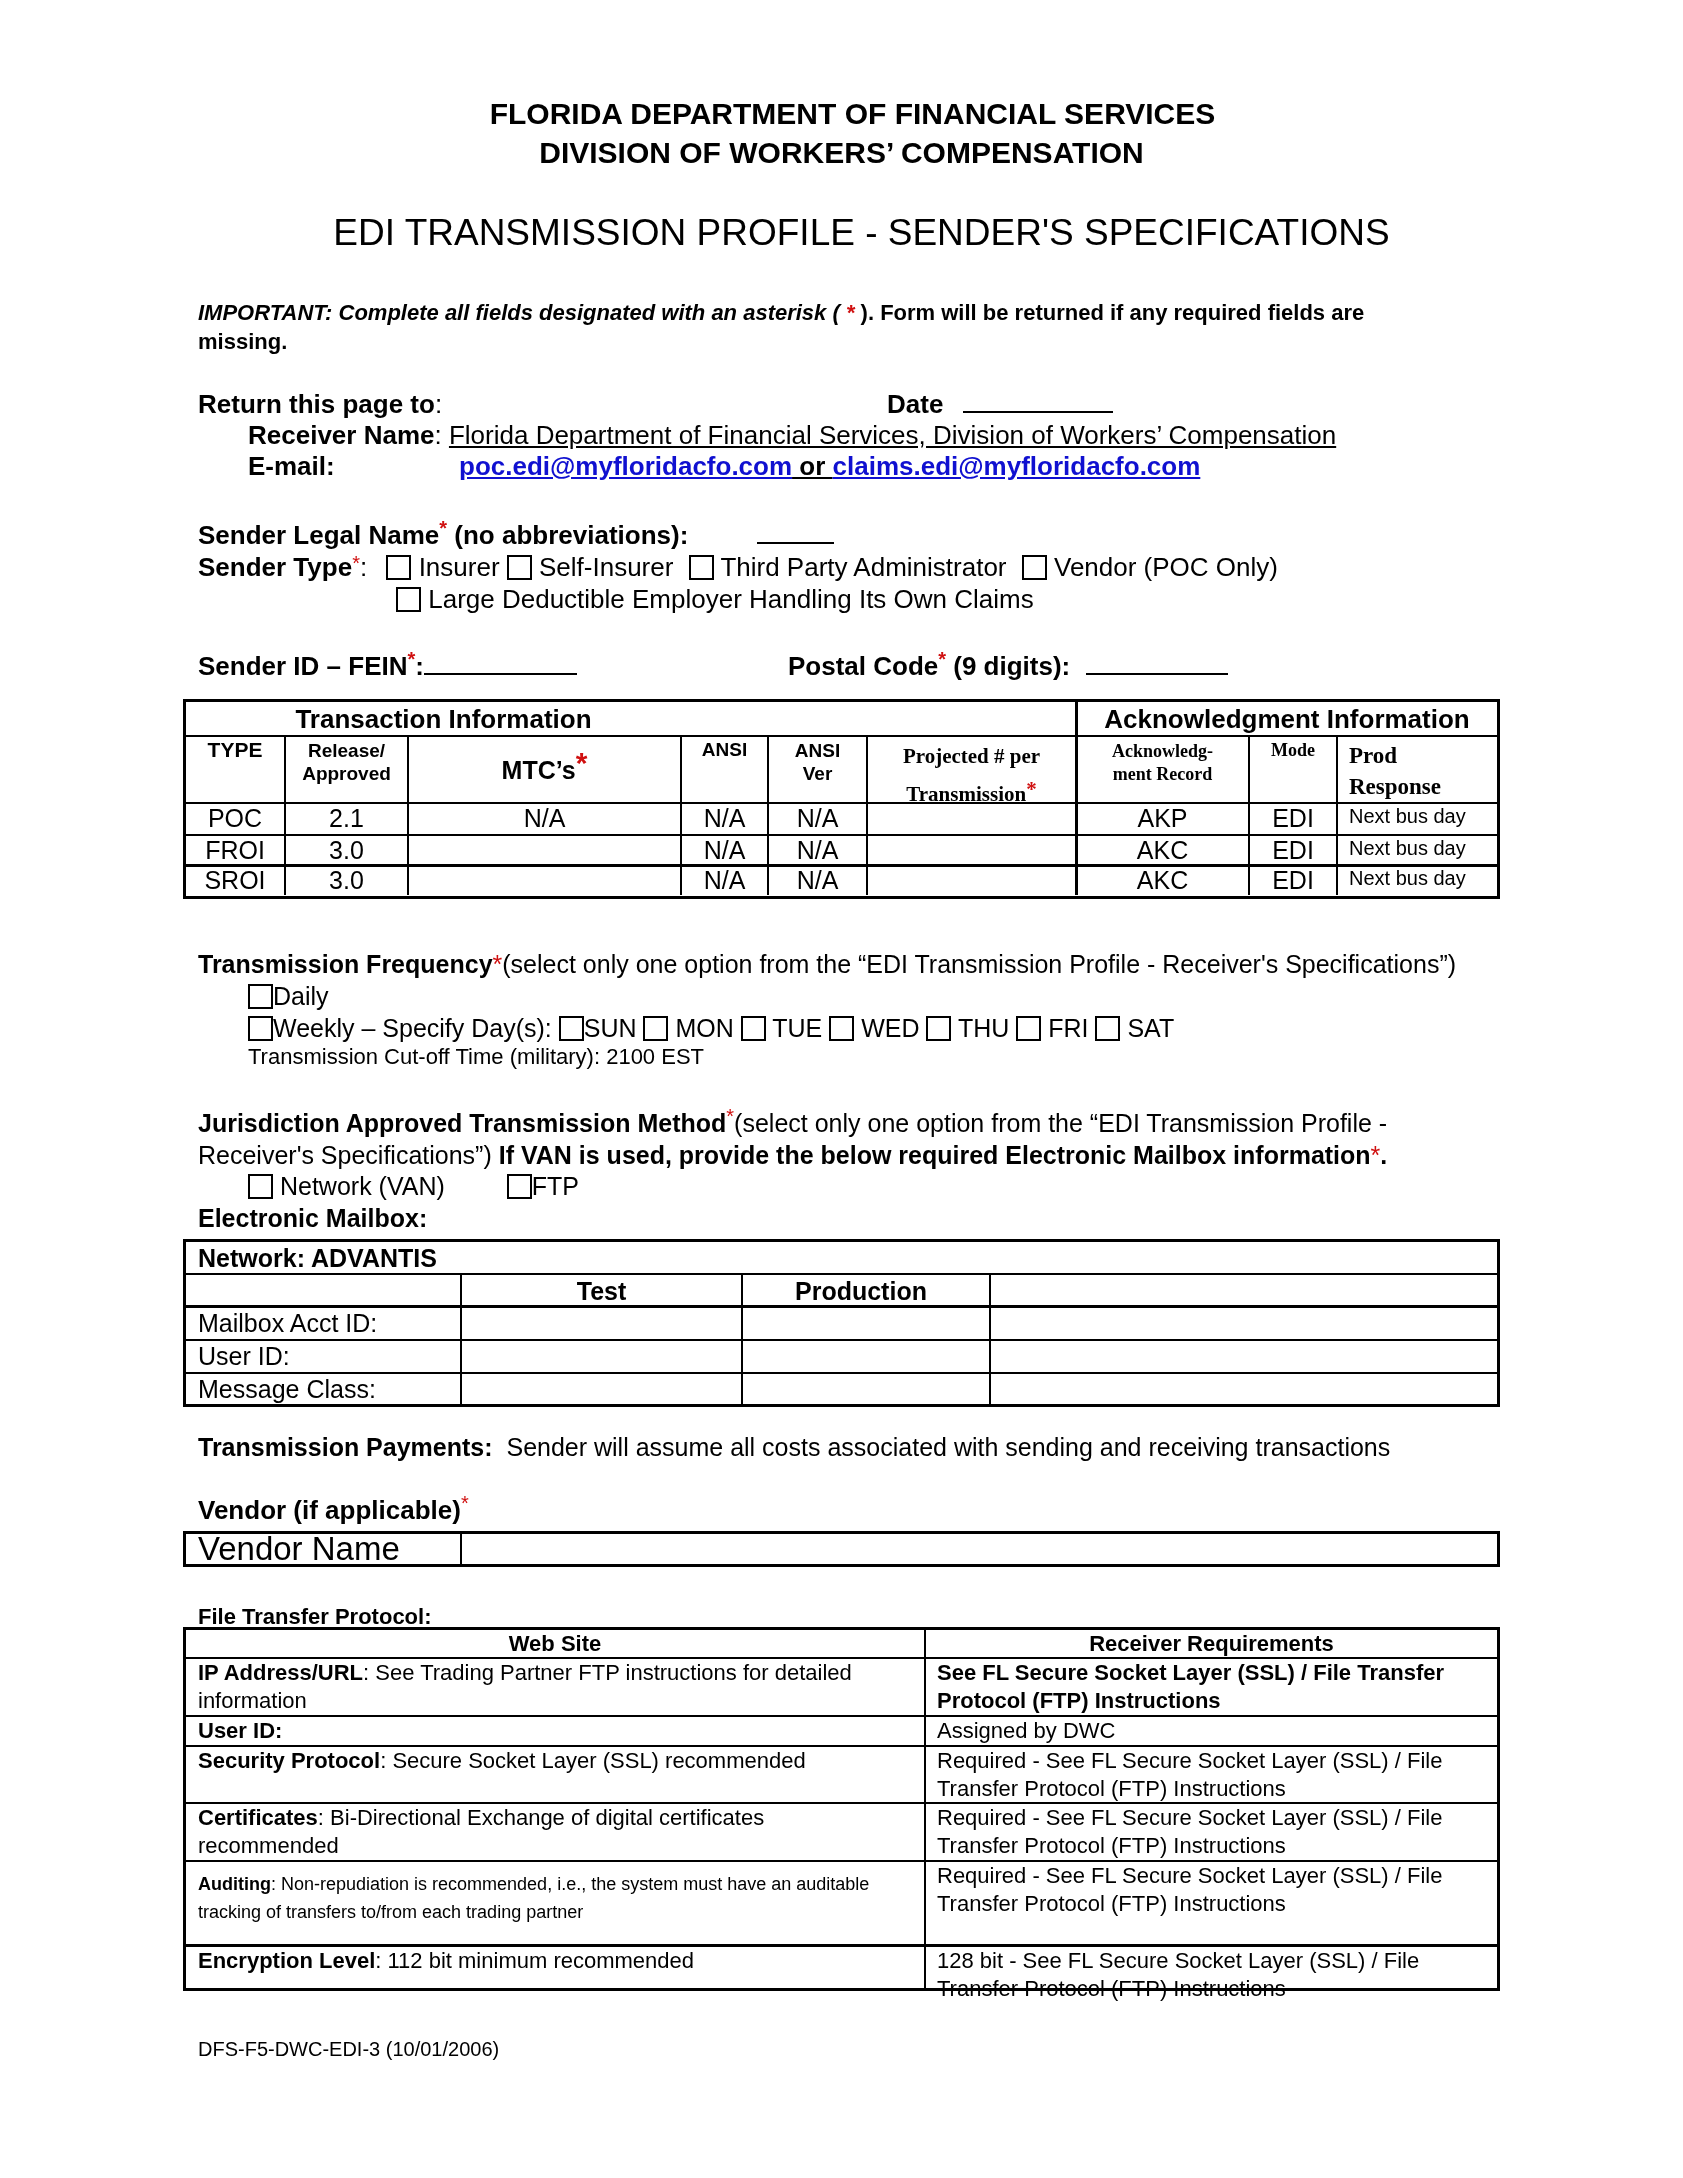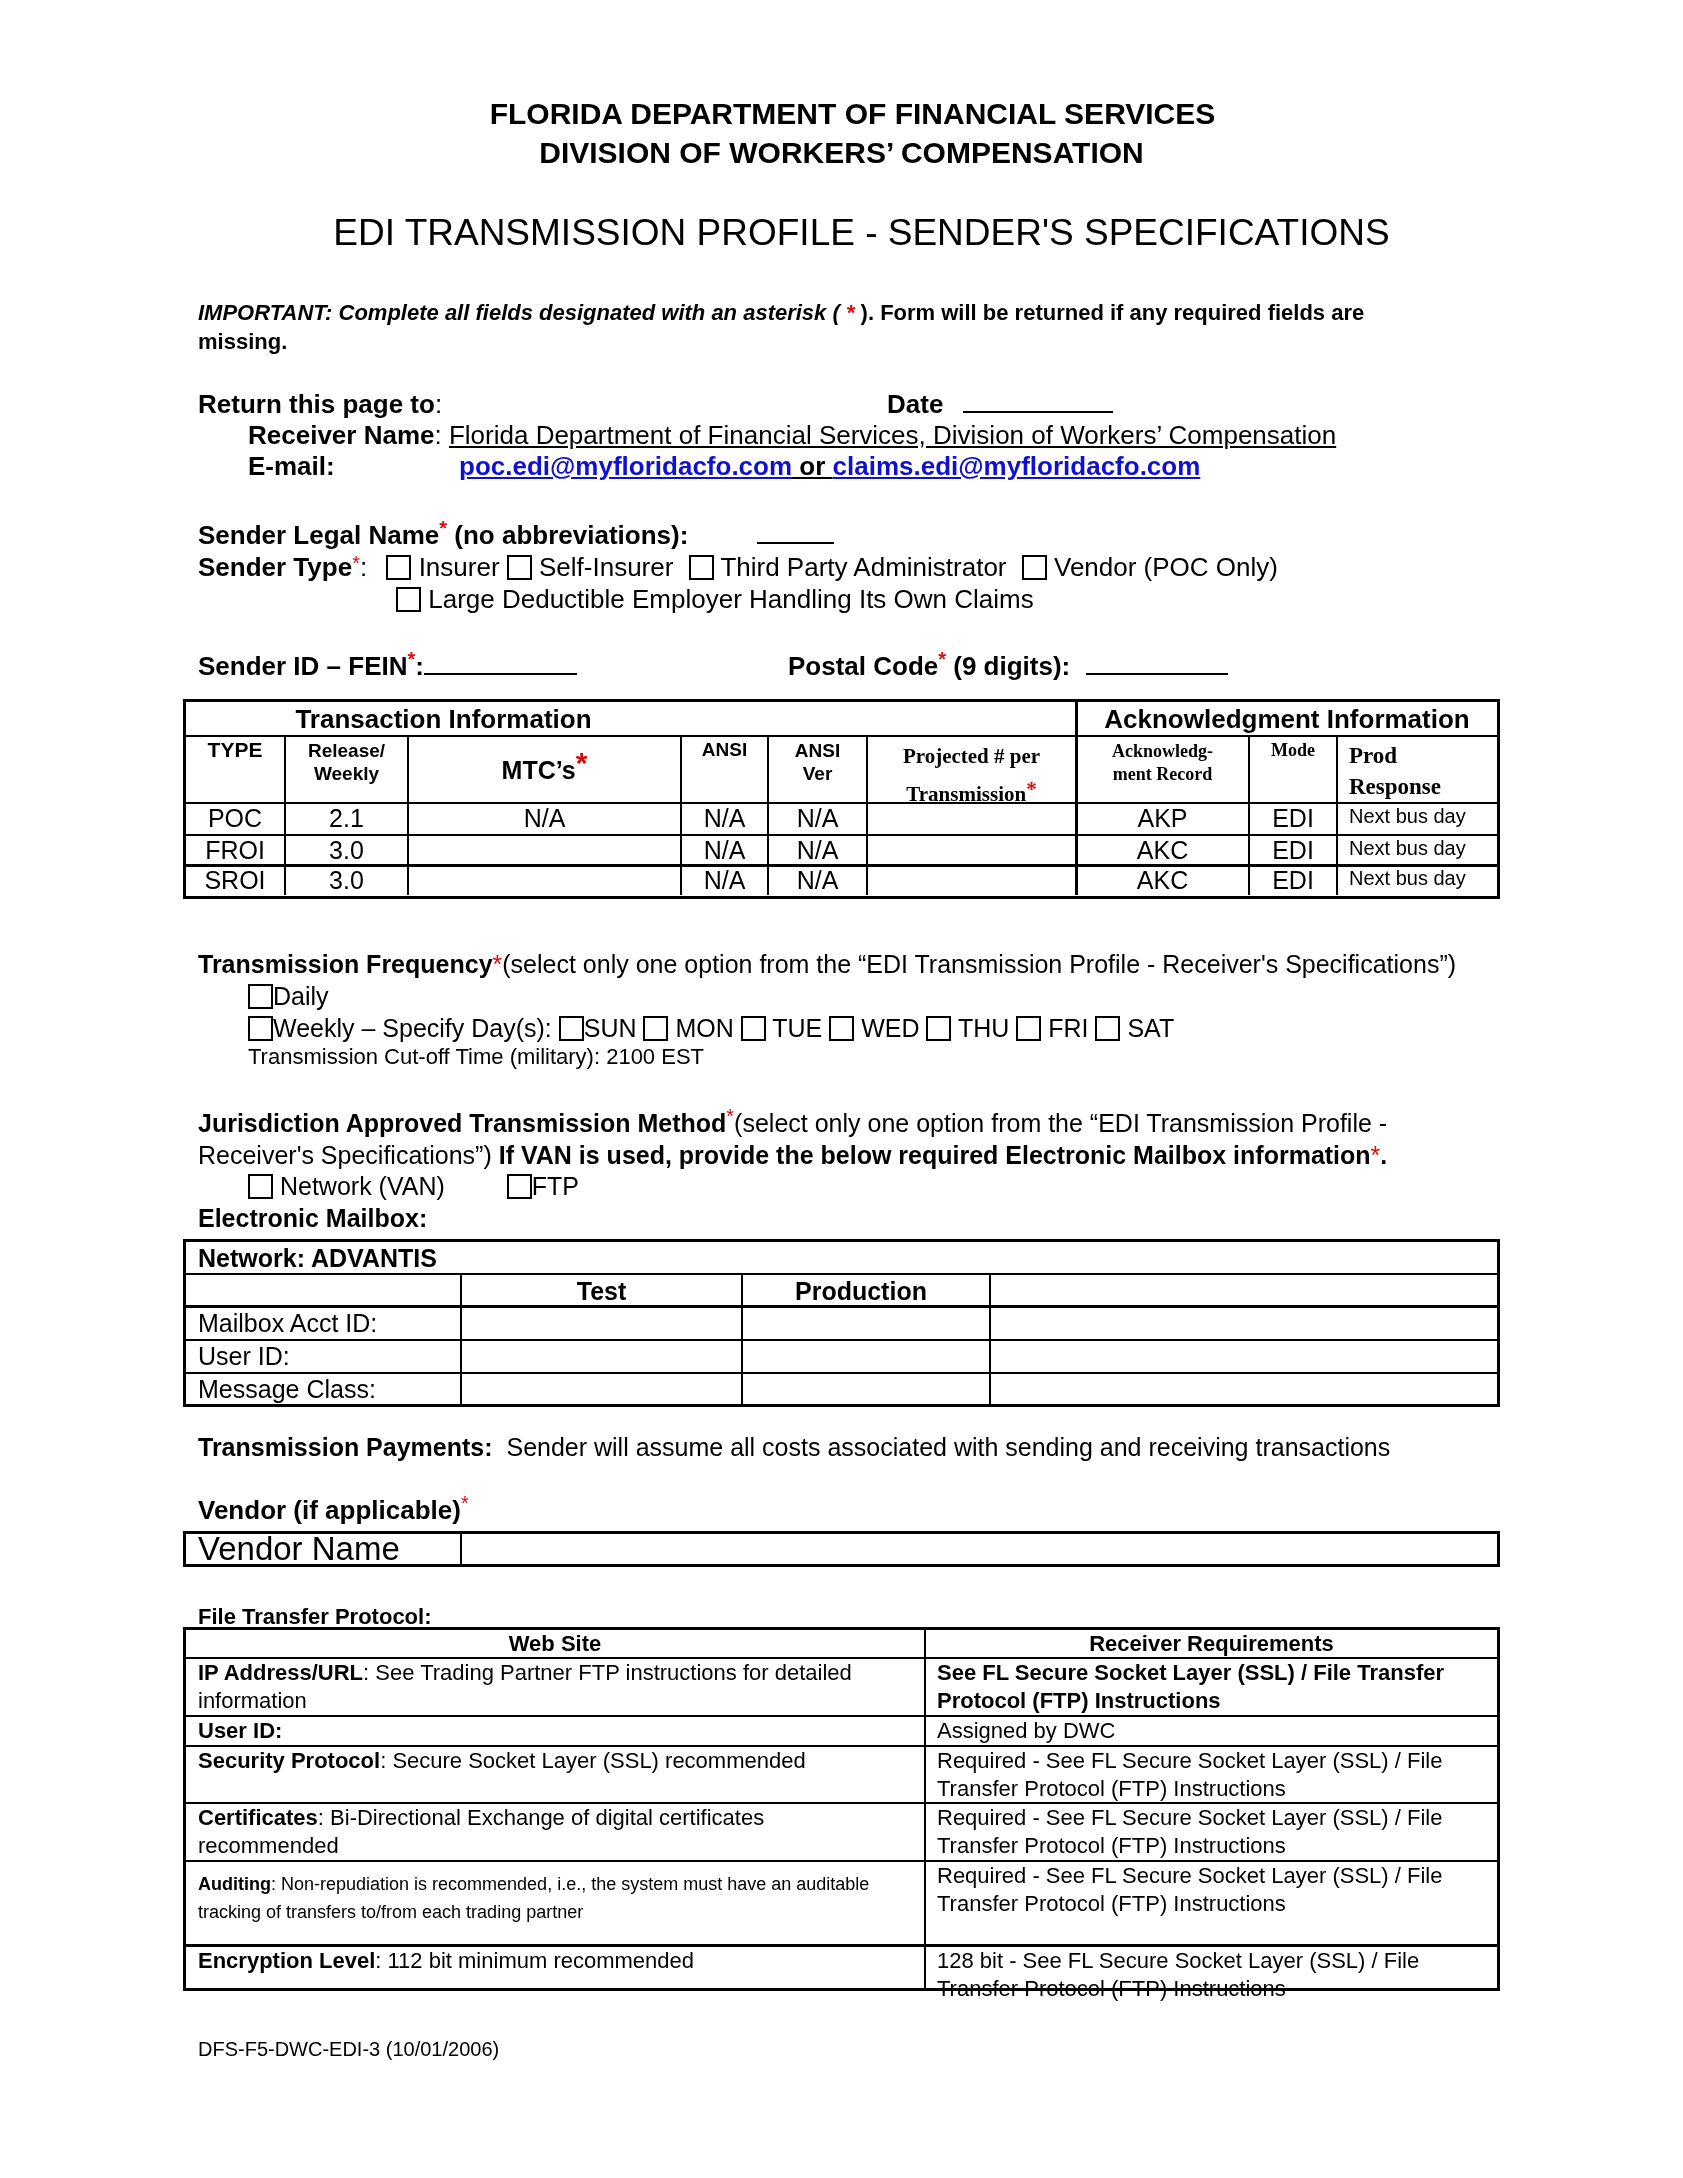--- a/index.html
+++ b/index.html
@@ -98,21 +98,21 @@
   <div class="vl thick" style="left:889px;top:0;height:193px;"></div>
   <div class="vl" style="left:1062px;top:35px;height:158px;"></div>
   <div class="vl" style="left:1150px;top:35px;height:158px;"></div>
 
   <div class="cell b ctr" style="left:0;width:515px;top:1px;height:32px;font-size:26px;line-height:32px;">Transaction Information</div>
   <div class="cell b ctr" style="left:891px;width:420px;top:1px;height:32px;font-size:26px;line-height:32px;">Acknowledgment Information</div>
 
   <div class="cell b ctr" style="left:0;width:98px;top:36px;font-size:21px;">TYPE</div>
   <div class="cell b ctr" style="left:100px;width:121px;top:37px;font-size:19px;line-height:23px;">
     <div>Release/</div>
-    <div>Weekly</div>
+    <div>Approved</div>
   </div>
   <div class="cell b ctr" style="left:223px;width:271px;top:44px;font-size:25px;">
     <span>MTC’s</span><span class="red" style="font-size:30px;vertical-align:6px;">*</span>
   </div>
   <div class="cell b ctr" style="left:496px;width:85px;top:37px;font-size:19px;">ANSI</div>
   <div class="cell b ctr" style="left:583px;width:97px;top:37px;font-size:19px;line-height:23px;">
     <div>ANSI</div>
     <div>Ver</div>
   </div>
   <div class="cell b ctr serif" style="left:682px;width:207px;top:38px;font-size:21px;line-height:33px;">

